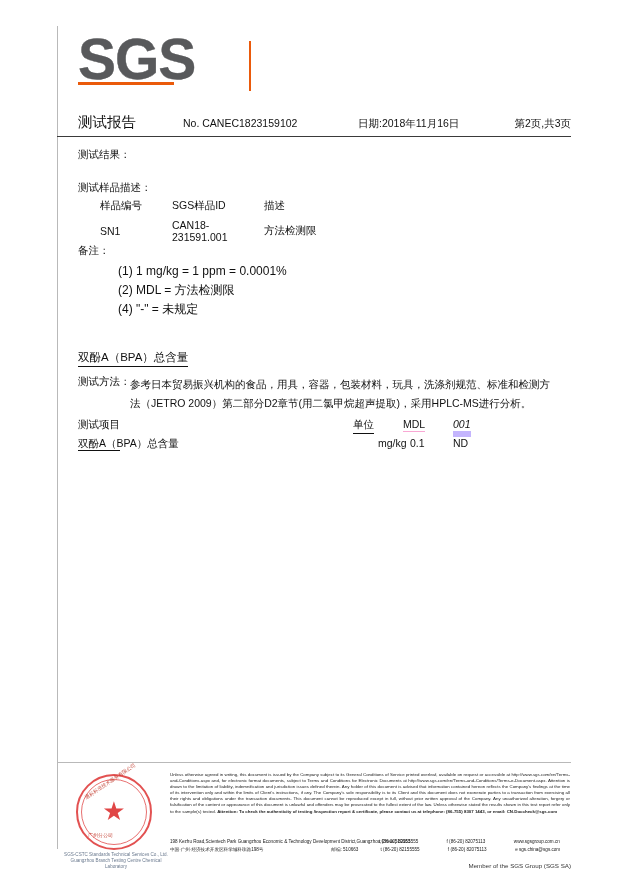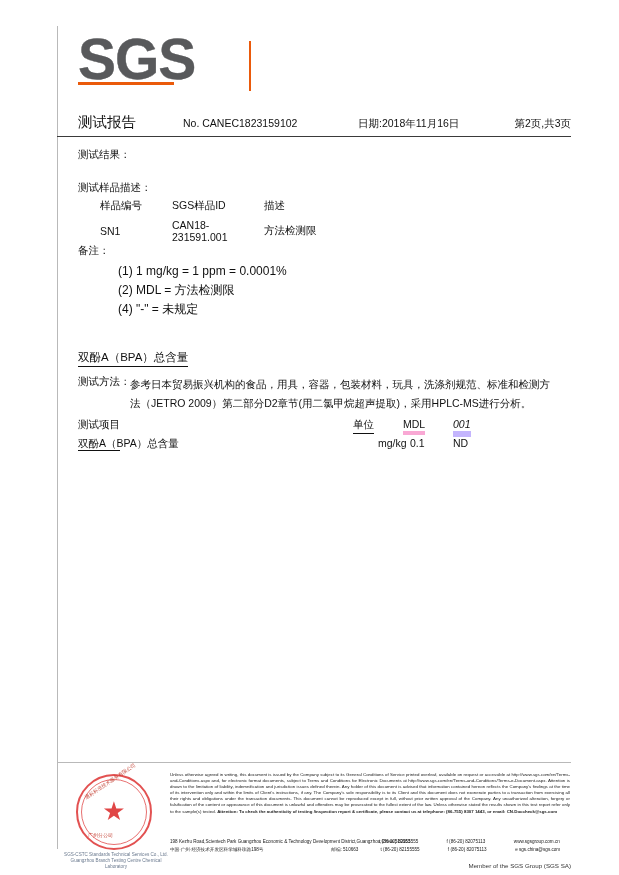--- a/index.html
+++ b/index.html
@@ -191,21 +191,21 @@
     position: absolute;
     left: 275px;
     top: 0;
     border-bottom: 1px solid #111;
     padding-bottom: 1px;
   }
   .res-head .h-mdl {
     position: absolute;
     left: 325px;
     top: 0;
-    border-bottom: 4px solid #f9a8d4;
+    border-bottom: 1px solid #f9a8d4;
     padding-bottom: 1px;
   }
   .res-head .h-sn {
     position: absolute;
     left: 375px;
     top: 0;
     border-bottom: 6px solid #c4b5fd;
     padding-bottom: 1px;
     font-style: italic;
   }

